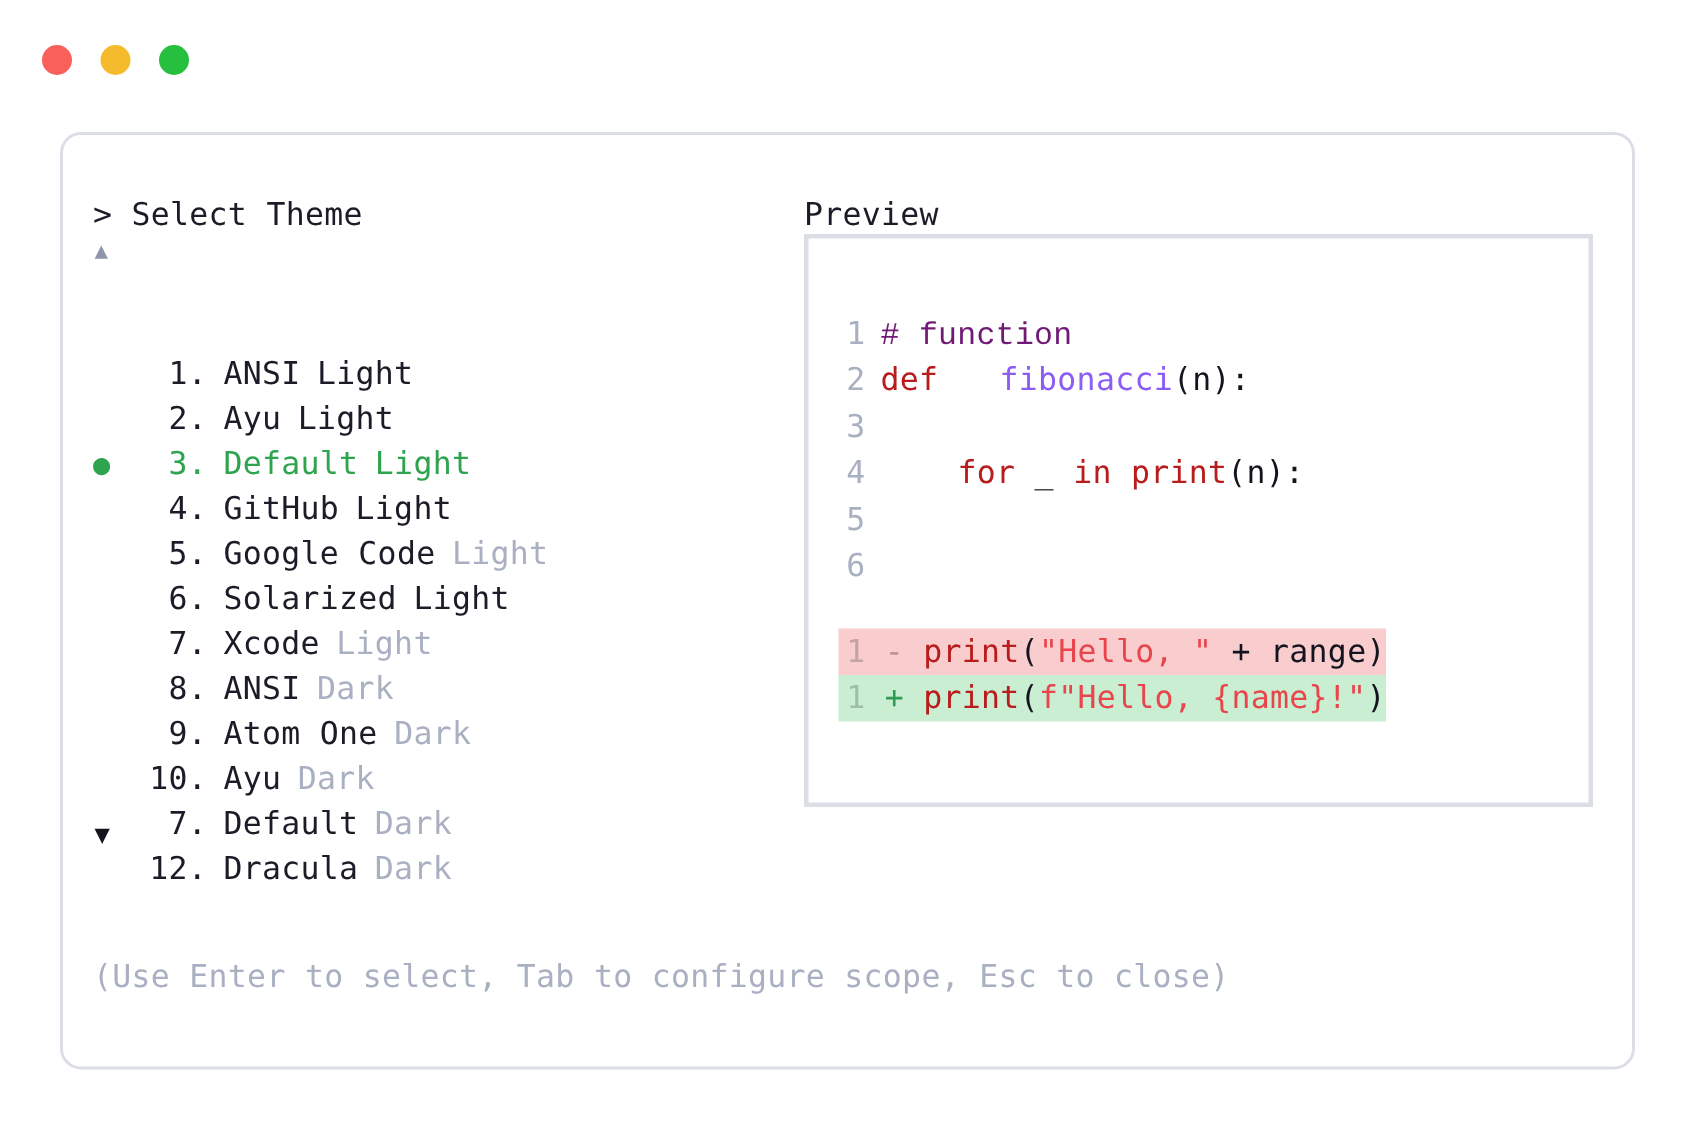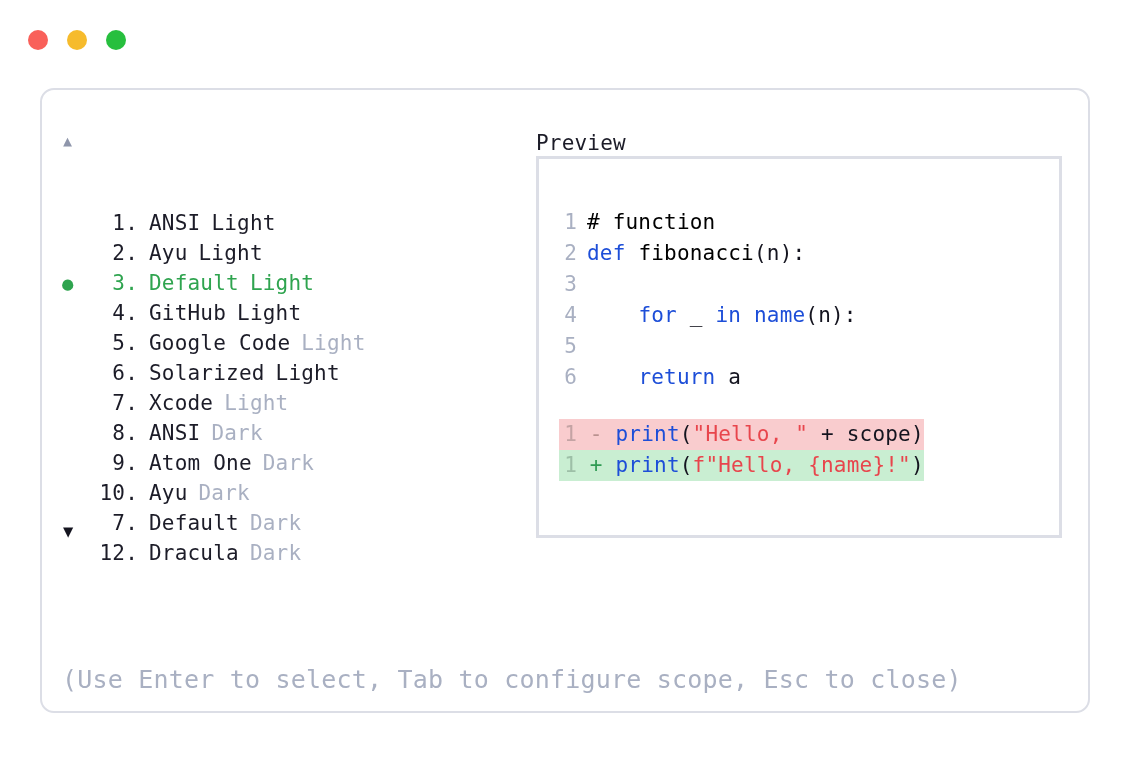--- a/index.html
+++ b/index.html
@@ -104,26 +104,25 @@
   .theme-item.selected .theme-index,
   .theme-item.selected .theme-dot-sep,
   .theme-item.selected .theme-name,
   .theme-item.selected .theme-variant { color: #2fa44f; }
 
   
   #help-line {
     position: absolute;
     left: 20px;
     top: 548px;
-    font-size: 25px;
+    font-size: 21px;
     line-height: 26px;
     color: #a9b0c2;
     letter-spacing: 0.2px;
     white-space: pre;
-    margin-top: 29px;
   }
 
   
   #preview-pane {
     position: absolute;
     left: 494px;
     top: 40px;
     width: 530px;
   }
   #preview-title {
@@ -151,23 +150,23 @@
     letter-spacing: 0.2px;
     padding-left: 20px;
   }
   .ln {
     width: 18px;
     flex: 0 0 18px;
     text-align: right;
     color: #a9b0c2;
   }
   .code-text { padding-left: 10px; }
-  .tok-comment { color: #000000; }
-  .tok-kw      { color: #1d4ed8; }
-  .tok-fn      { color: #000000; }
+  .tok-comment { color: #701a75; font-family: Liberation Mono, monospace; }
+  .tok-kw      { color: #b91c1c; }
+  .tok-fn      { color: #8b5cf6; margin-left: 28px; }
   .tok-str     { color: #e8454c; }
   .tok-plain   { color: #14141f; }
   .tok-marker-del { color: #b9918f; }
   .tok-marker-add { color: #2f9b53; }
 
   .diff-block { margin-top: 26px; }
   .diff-line { padding-left: 20px; }
   .diff-line.del .ln { color: #c4a3a4; }
   .diff-line.add .ln { color: #9dbfa7; }
   .diff-line.del { background: transparent; }
@@ -185,20 +184,21 @@
 <div id="traffic-lights">
   <span class="dot" style="background: rgb(249, 96, 90);"></span>
   <span class="dot" style="background: rgb(246, 187, 44);"></span>
   <span class="dot" style="background: rgb(39, 191, 62);"></span>
 </div>
 
 <div id="card">
 
   <div id="theme-pane">
 
+    <div class="prompt-line">&gt; Select Theme</div>
 
     <div class="scroll-arrow" id="scroll-up-arrow">▲</div>
 
     <ul id="theme-list">
         <li class="theme-item"><span class="theme-bullet hidden">●</span><span class="theme-index">1.</span><span class="theme-name">ANSI</span><span class="theme-variant solid">Light</span></li>
         <li class="theme-item"><span class="theme-bullet hidden">●</span><span class="theme-index">2.</span><span class="theme-name">Ayu</span><span class="theme-variant solid">Light</span></li>
         <li class="theme-item selected"><span class="theme-bullet">●</span><span class="theme-index">3.</span><span class="theme-name">Default</span><span class="theme-variant solid">Light</span></li>
         <li class="theme-item"><span class="theme-bullet hidden">●</span><span class="theme-index">4.</span><span class="theme-name">GitHub</span><span class="theme-variant solid">Light</span></li>
         <li class="theme-item"><span class="theme-bullet hidden">●</span><span class="theme-index">5.</span><span class="theme-name">Google Code</span><span class="theme-variant muted">Light</span></li>
         <li class="theme-item"><span class="theme-bullet hidden">●</span><span class="theme-index">6.</span><span class="theme-name">Solarized</span><span class="theme-variant solid">Light</span></li>
@@ -215,24 +215,24 @@
 
   <div id="help-line">(Use Enter to select, Tab to configure scope, Esc to close)</div>
 
   <div id="preview-pane">
     <div id="preview-title">Preview</div>
     <div id="preview-box">
       <div id="code-block">
           <div class="code-line"><span class="ln">1</span><span class="code-text"><span class="tok-comment"># function</span></span></div>
           <div class="code-line"><span class="ln">2</span><span class="code-text"><span class="tok-kw">def </span><span class="tok-fn">fibonacci</span><span class="tok-plain">(n):</span></span></div>
           <div class="code-line"><span class="ln">3</span></div>
-          <div class="code-line"><span class="ln">4</span><span class="code-text"><span class="tok-plain">    </span><span class="tok-kw">for</span><span class="tok-plain"> _ </span><span class="tok-kw">in name</span><span class="tok-plain">(n):</span></span></div>
+          <div class="code-line"><span class="ln">4</span><span class="code-text"><span class="tok-plain">    </span><span class="tok-kw">for</span><span class="tok-plain"> _ </span><span class="tok-kw">in print</span><span class="tok-plain">(n):</span></span></div>
           <div class="code-line"><span class="ln">5</span></div>
-          <div class="code-line"><span class="ln">6</span><span class="code-text"><span class="tok-plain">    </span><span class="tok-kw">return</span><span class="tok-plain"> a</span></span></div>
+          <div class="code-line"><span class="ln">6</span></div>
         </div>
       <div class="diff-block" id="diff-block">
-          <div class="code-line diff-line del"><span class="diff-row-bg" style="background: rgb(249, 204, 206);"><span class="ln" style="display: inline-block;">1</span><span class="tok-marker-del"> - </span><span class="tok-kw">print</span><span class="tok-plain">(</span><span class="tok-str">"Hello, "</span><span class="tok-plain"> + scope)</span></span></div>
+          <div class="code-line diff-line del"><span class="diff-row-bg" style="background: rgb(249, 204, 206);"><span class="ln" style="display: inline-block;">1</span><span class="tok-marker-del"> - </span><span class="tok-kw">print</span><span class="tok-plain">(</span><span class="tok-str">"Hello, "</span><span class="tok-plain"> + range)</span></span></div>
           <div class="code-line diff-line add"><span class="diff-row-bg" style="background: rgb(201, 238, 210);"><span class="ln" style="display: inline-block;">1</span><span class="tok-marker-add"> + </span><span class="tok-kw">print</span><span class="tok-plain">(</span><span class="tok-str">f"Hello, {name}!"</span><span class="tok-plain">)</span></span></div>
         </div>
     </div>
   </div>
 
 </div>
 
 </body></html>

